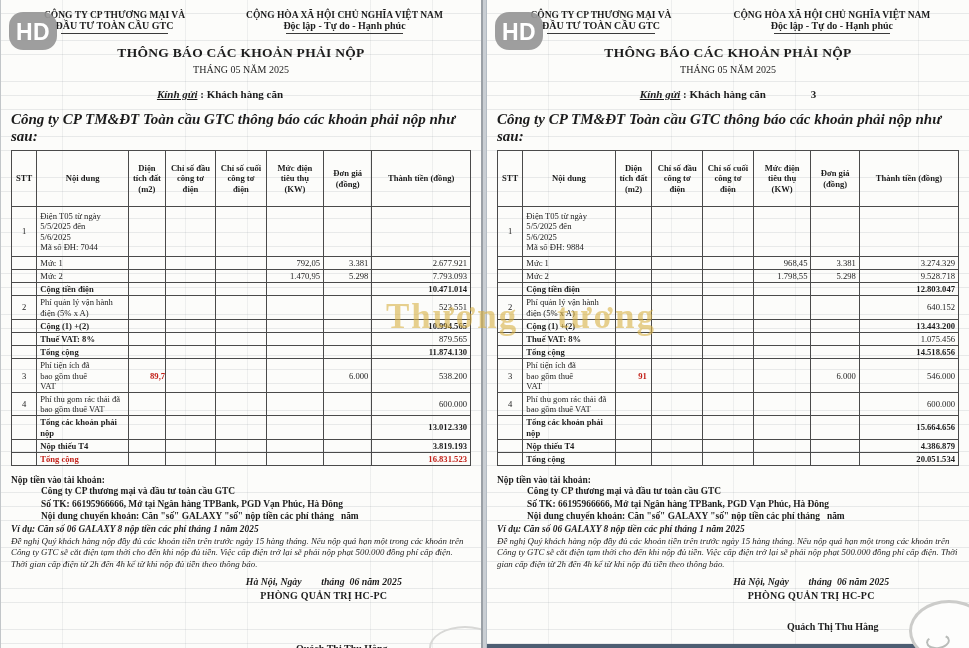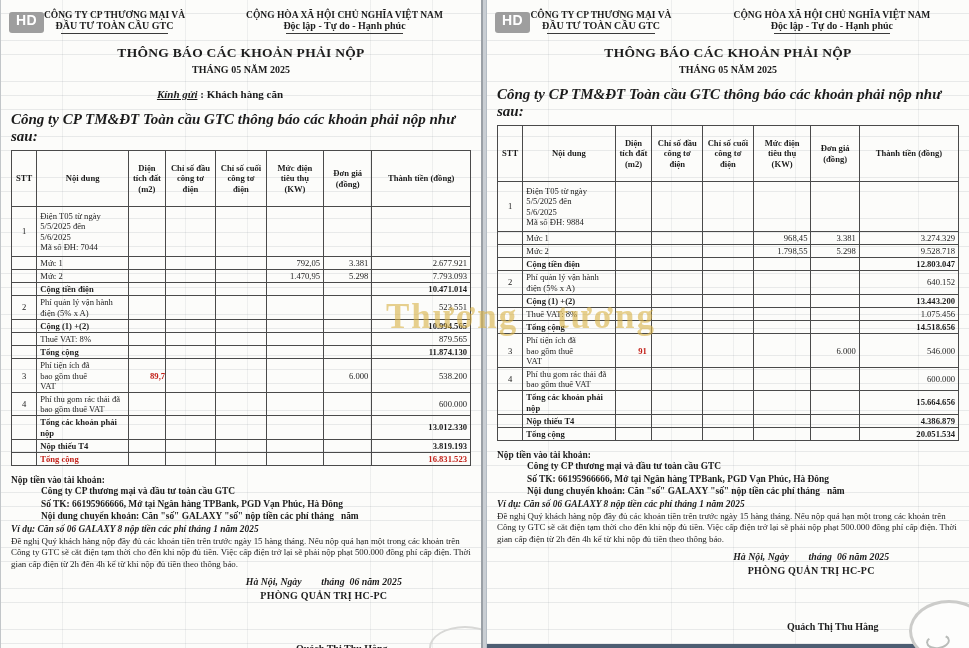--- a/index.html
+++ b/index.html
@@ -22,59 +22,59 @@
   .page-left  { left:0;   border-left:1px solid #c2c6c9; border-right:2px solid #9aa0a6; }
   .page-right { left:486px; border-left:1px solid #b4bcc4; }
   .page-right::after {
     content:""; position:absolute; left:0; right:0; bottom:0; height:4px;
     background:#4d5e72;
   }
   .hd-badge {
     position:absolute; top:12px; left:8px; z-index:30;
     background:rgba(150,150,150,0.92); color:#fff;
     font-family:"Liberation Sans","DejaVu Sans",sans-serif;
-    font-weight:bold; font-size:14px; line-height:1;
-    padding:1px 7px 6px 7px; border-radius:3px; letter-spacing:0.5px;
+    font-weight:bold; font-size:23px; line-height:1;
+    padding:9px 7px 6px 7px; border-radius:14px; letter-spacing:0.5px;
   }
   .doc-header { display:flex; margin-top:2px; }
   .dh-left  { width:45%; text-align:center; }
   .dh-right { width:55%; text-align:center; }
   .dh-l1 { font-weight:bold; font-size:9.5px; }
   .dh-l2 { font-weight:bold; font-size:10px; }
   .dh-rule { border-bottom:1px solid #3a3a3a; margin:2px auto 0 auto; }
   .rule-co { width:52%; } .rule-motto { width:46%; }
   .doc-title { text-align:center; font-weight:bold; font-size:13.5px; margin-top:11px; letter-spacing:0.3px; }
-  .doc-subtitle { text-align:center; font-weight:bold; font-size:10px; margin-top:3px; }
+  .doc-subtitle { text-align:center; font-weight:normal; font-size:10px; margin-top:3px; }
   .salutation { text-align:center; margin-top:13px; font-size:11px; }
   .salutation .kg { font-weight:bold; font-style:italic; text-decoration:underline; }
   .salutation .colon { font-weight:bold; }
   .salutation .val { font-weight:bold; }
   .salutation .unit { font-weight:bold; margin-left:42px; }
   .intro { margin-top:11px; font-weight:bold; font-style:italic; font-size:15px; }
   table.fee-table { width:100%; border-collapse:collapse; margin-top:5px; font-size:8.6px; table-layout:fixed; }
   .fee-table th, .fee-table td { border:1px solid #4a4a4a; padding:1px 3px; vertical-align:middle; line-height:1.18; }
   .fee-table th { font-weight:bold; text-align:center; height:56px; }
   .fee-table td { height:13px; }
   col.c0{width:5.5%} col.c1{width:20%} col.c2{width:8%} col.c3{width:11%}
   col.c4{width:11%} col.c5{width:12.5%} col.c6{width:10.5%} col.c7{width:21.5%}
   .fee-table td.col0 { text-align:center; }
   .fee-table td.col1 { text-align:left; white-space:pre-line; }
   .fee-table td.col2, .fee-table td.col3, .fee-table td.col4 { text-align:center; }
   .fee-table td.col5, .fee-table td.col6, .fee-table td.col7 { text-align:right; }
   tr.row-tall td { height:50px; }
   tr.row-3line td { height:34px; }
   tr.bold td { font-weight:bold; }
-  tr.bold-label td.col1 { font-weight:normal; }
+  tr.bold-label td.col1 { font-weight:bold; }
   tr.red-row td { color:#c22018; }
   td.red { color:#c22018; font-weight:bold;padding-left:21px; }
   .account { margin-top:9px; font-size:9.4px; }
   .acct-heading { font-weight:bold; }
   .acct-line { font-weight:bold; margin-left:30px; line-height:1.35; white-space:pre-wrap; }
   .example { font-weight:bold; font-style:italic; font-size:9.4px; margin-top:1px; }
-  .notice { font-size:8.9px; line-height:1.28; margin-top:2px; color:#222; }
+  .notice { font-style:italic; font-size:8.9px; line-height:1.28; margin-top:2px; color:#222; }
   .sign-block { width:64%; margin-left:auto; text-align:center; margin-top:6px; }
   .date-line { font-weight:bold; font-style:italic; font-size:9.8px; white-space:pre; }
   .department { font-weight:bold; font-size:10px; margin-top:3px; letter-spacing:0.2px; }
   .signature { position:absolute; font-weight:bold; font-size:10px; z-index:10; }
   .sig-left  { left:295px; bottom:-6px; }
   .sig-right { left:300px; bottom:16px; }
   .stamp { position:absolute; border-radius:50%; z-index:5; }
   .stamp-left  { left:428px; bottom:-22px; width:72px; height:44px; border:2px solid #d8d8d6; }
   .stamp-right { right:-20px; bottom:-14px; width:80px; height:62px; border:3px solid #ccccca; background:#fdfdfc; }
   .stamp-squiggle {
@@ -302,20 +302,26 @@
       <div class="dh-rule rule-co"></div>
     </div>
     <div class="dh-right">
       <div class="dh-l1">CỘNG HÒA XÃ HỘI CHỦ NGHĨA VIỆT NAM</div>
       <div class="dh-l2">Độc lập - Tự do - Hạnh phúc</div>
       <div class="dh-rule rule-motto"></div>
     </div>
   </div>
   <div class="doc-title">THÔNG BÁO CÁC KHOẢN PHẢI NỘP</div>
   <div class="doc-subtitle">THÁNG 05 NĂM 2025</div>
+  <div class="salutation">
+    <span class="kg">Kính gửi</span>
+    <span class="colon">:</span>
+    <span class="val">Khách hàng căn</span>
+    <span class="unit">3</span>
+  </div>
   <div class="intro">Công ty CP TM&amp;ĐT Toàn cầu GTC thông báo các khoản phải nộp như sau:</div>
   <table class="fee-table">
     <colgroup>
         <col class="c0">
         <col class="c1">
         <col class="c2">
         <col class="c3">
         <col class="c4">
         <col class="c5">
         <col class="c6">

